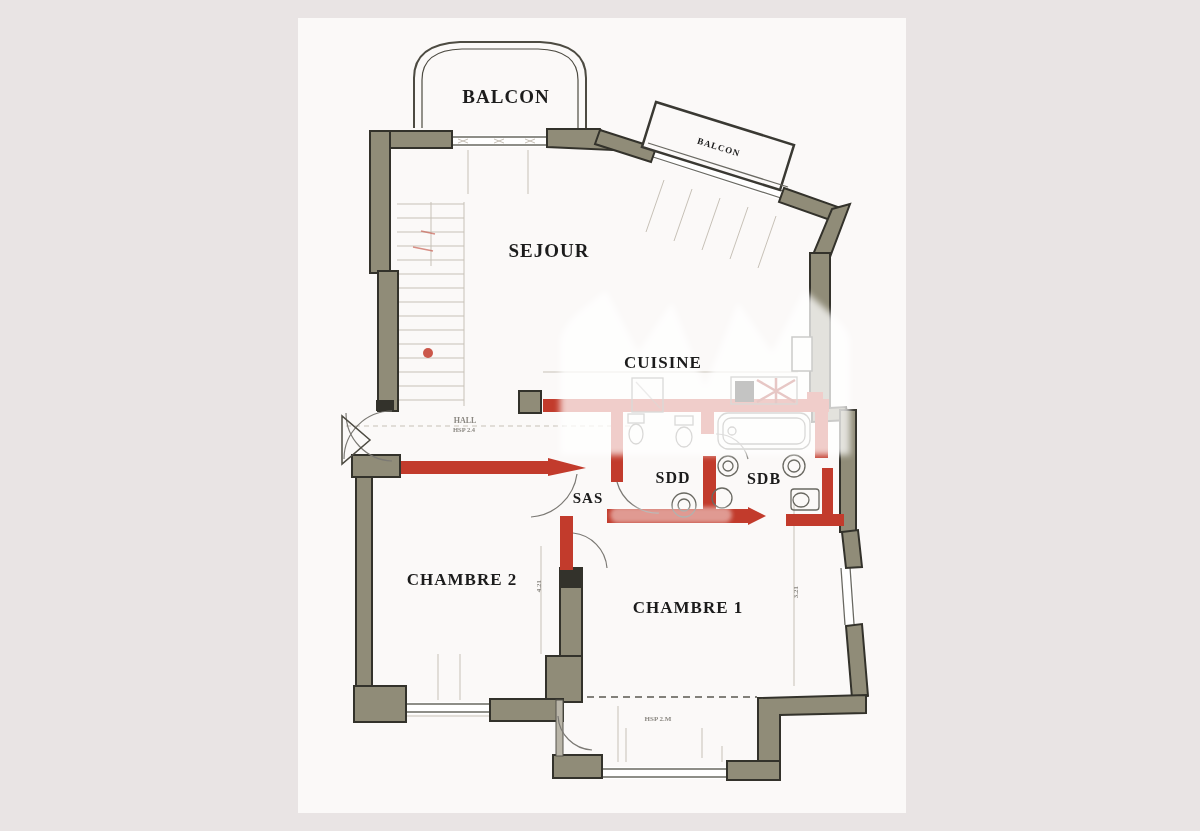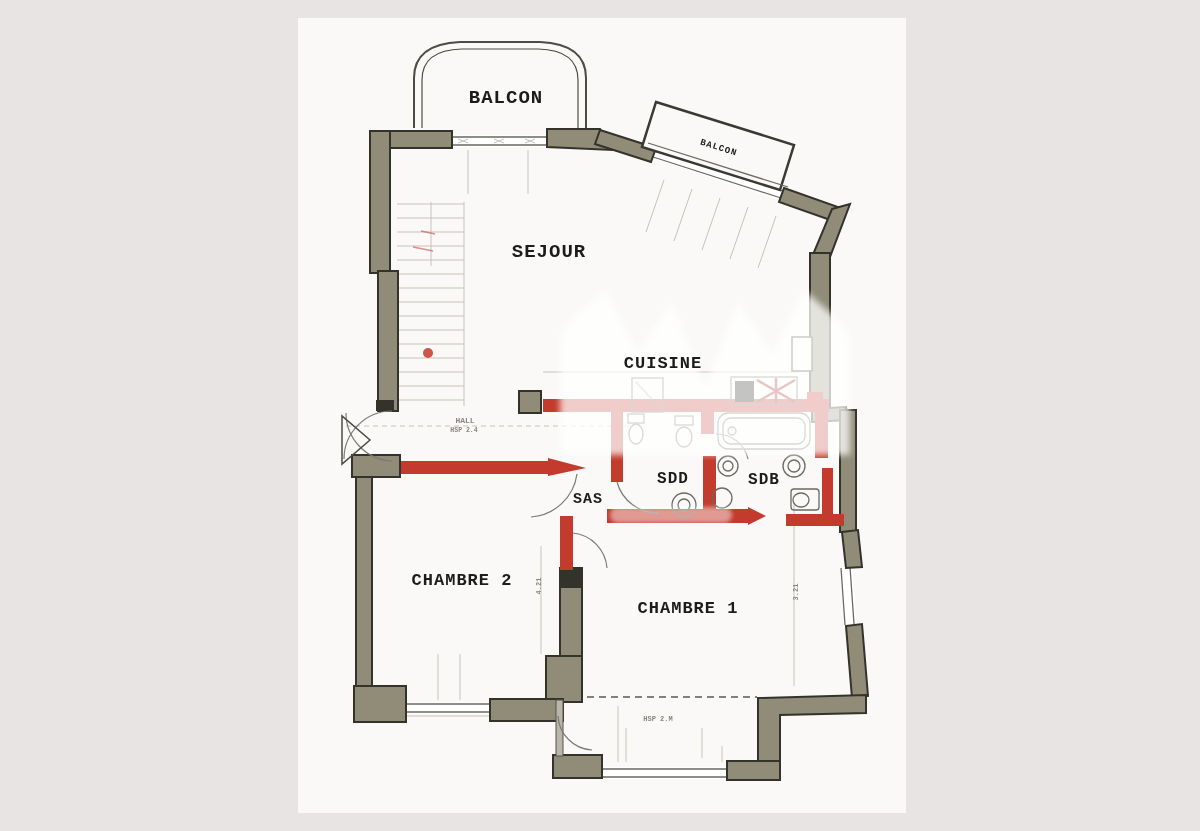--- a/index.html
+++ b/index.html
@@ -1,17 +1,17 @@
 <!DOCTYPE html>
 <html style="--background: #e9e4e4; --paper: #fbf9f8; --wall-fill: #908c78; --wall-stroke: #33322b; --line: #6a6962; --faint: #c7c1b7; --red: #c23b2c; --red-dark: #9e2318; --text: #1c1c1c; --dim-text: #8a8781;"><head>
 <meta charset="utf-8">
 <style>
   html,body{margin:0;padding:0;background:var(--background,#e9e4e4);}
   .stage{position:relative;width:1141px;height:831px;overflow:hidden;
-         font-family:Liberation Mono, monospace;}
+         font-family:Liberation Serif, serif;}
   svg{display:block}
   .bg{fill:var(--background,#e9e4e4);}
   .paper{fill:var(--paper,#fbf9f8);}
   .wall{fill:var(--wall-fill,#908c78);stroke:var(--wall-stroke,#33322b);stroke-width:2;}
   .wall-dark{fill:var(--wall-stroke,#33322b);stroke:none;}
   .niche{fill:var(--paper,#fbf9f8);stroke:var(--wall-stroke,#33322b);stroke-width:1.5;}
   .red{fill:var(--red,#c23b2c);stroke:none;}
   .redline{stroke:var(--red-dark,#9e2318);stroke-width:2.5;fill:none;}
   .redmark{stroke:#c4574a;stroke-width:1.5;fill:none;opacity:.65;}
   .line{stroke:var(--line,#6a6962);stroke-width:1.3;fill:none;}

